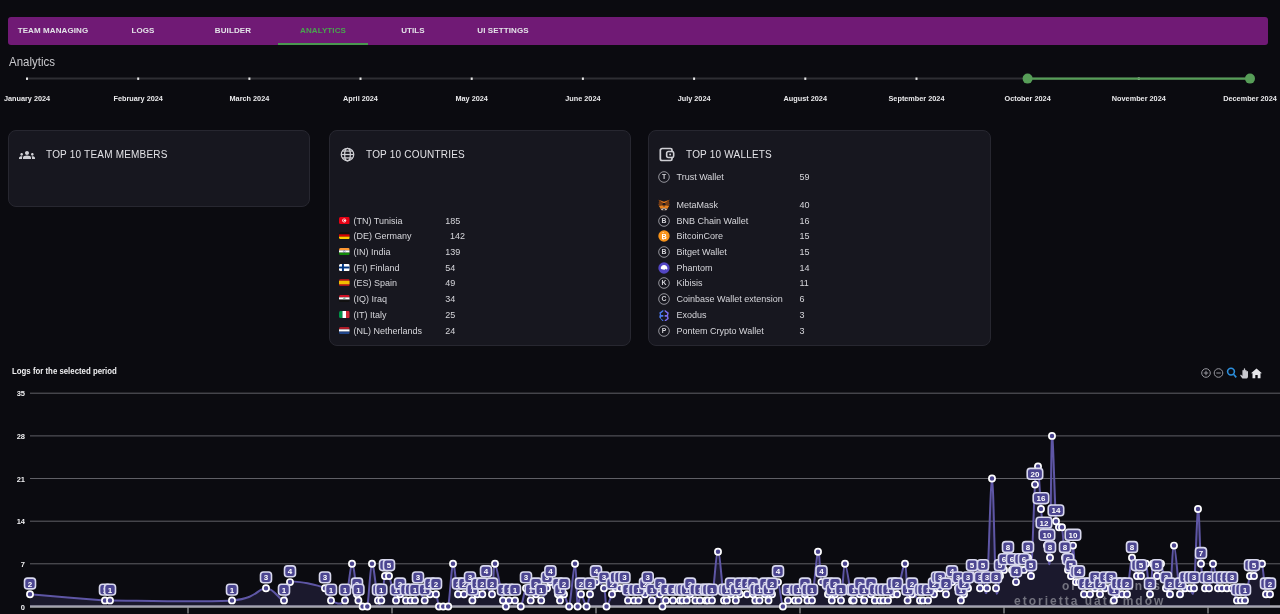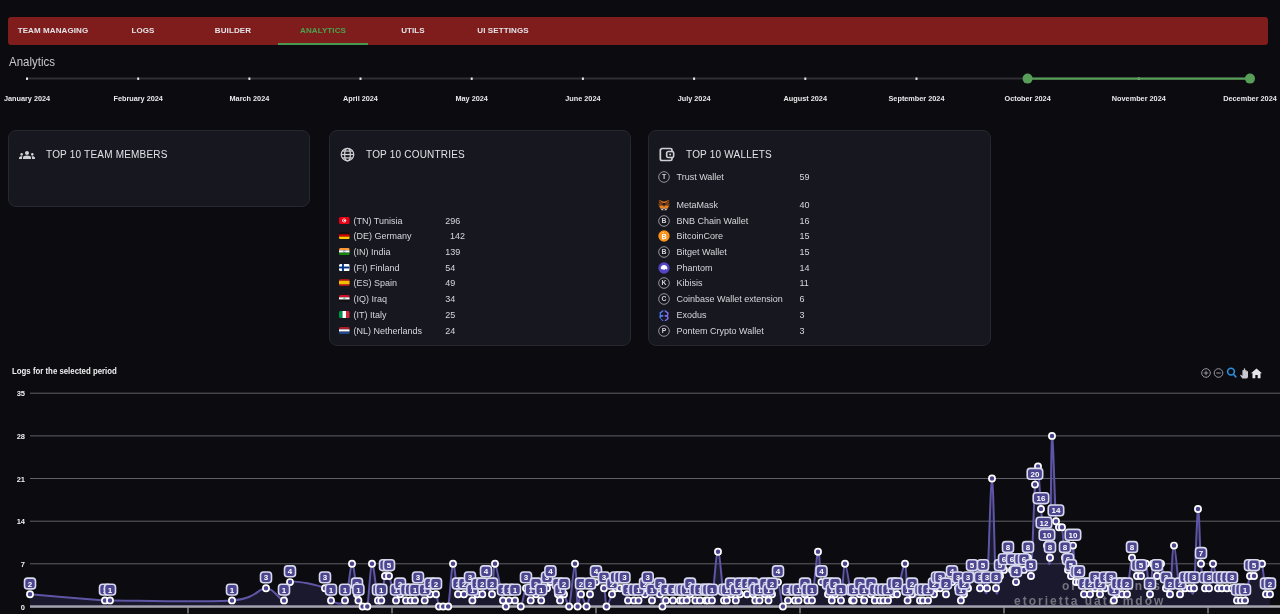--- a/index.html
+++ b/index.html
@@ -1,18 +1,18 @@
 <!DOCTYPE html>
 <html><head><meta charset="utf-8"><title>Analytics</title>
 <style>
 * { margin:0; padding:0; box-sizing:border-box; }
 html,body { width:1280px; height:614px; background:#0b0b10; overflow:hidden;
   font-family:"Liberation Sans",sans-serif; position:relative; }
 .nav { position:absolute; left:8px; top:17px; width:1260px; height:28px;
-  background:#7f1d1d; border-radius:3px; }
+  background:#701a75; border-radius:3px; }
 .tab { position:absolute; top:0; height:28px; width:90px; line-height:28px;
   text-align:center; font-size:8px; font-weight:bold; letter-spacing:.1px; text-transform:uppercase;
   color:#e3e3e8; }
 .tab.act { color:#49a54e; border-bottom:2px solid #4a9850; }
 .h1 { position:absolute; left:8.6px; top:54px; font-size:13.5px; color:#c9c9cd; transform:scaleX(.85); transform-origin:left top; }
 .card { position:absolute; background:#17171f; border:1px solid #272730; border-radius:8px; }
 .chead { position:absolute; left:10px; top:14px; height:18px; white-space:nowrap; }
 .chead .hi { vertical-align:middle; }
 .chead span { font-size:10px; color:#e2e2e6; margin-left:11px; vertical-align:middle; letter-spacing:.2px; }
 .row { position:absolute; left:9px; height:14px; width:290px; }
@@ -81,21 +81,21 @@
       </svg><span>TOP 10 COUNTRIES</span></div>
     <div class="row" style="top:83.5px">
       <svg class="fl" width="10.5" height="7" viewBox="0 0 16 11" preserveAspectRatio="none">
         <defs></defs>
         <rect width="16" height="11" fill="#e70013"></rect>
         <circle cx="8" cy="5.5" r="3" fill="#fff"></circle>
         <circle cx="8.4" cy="5.5" r="2.2" fill="#e70013"></circle>
         <circle cx="8.9" cy="5.5" r="1.7" fill="#fff"></circle>
       </svg>
       <span class="cn">(TN) Tunisia</span>
-      <span class="val" style="left:106.3px">296</span>
+      <span class="val" style="left:106.3px">185</span>
     </div>
     <div class="row" style="top:99.2px">
       <svg class="fl" width="10.5" height="7" viewBox="0 0 16 11" preserveAspectRatio="none">
         <defs></defs>
         <rect width="16" height="3.7" fill="#111"></rect>
         <rect y="3.7" width="16" height="3.6" fill="#dd0000"></rect>
         <rect y="7.3" width="16" height="3.7" fill="#ffce00"></rect>
       </svg>
       <span class="cn">(DE) Germany</span>
       <span class="val" style="left:111px">142</span>

